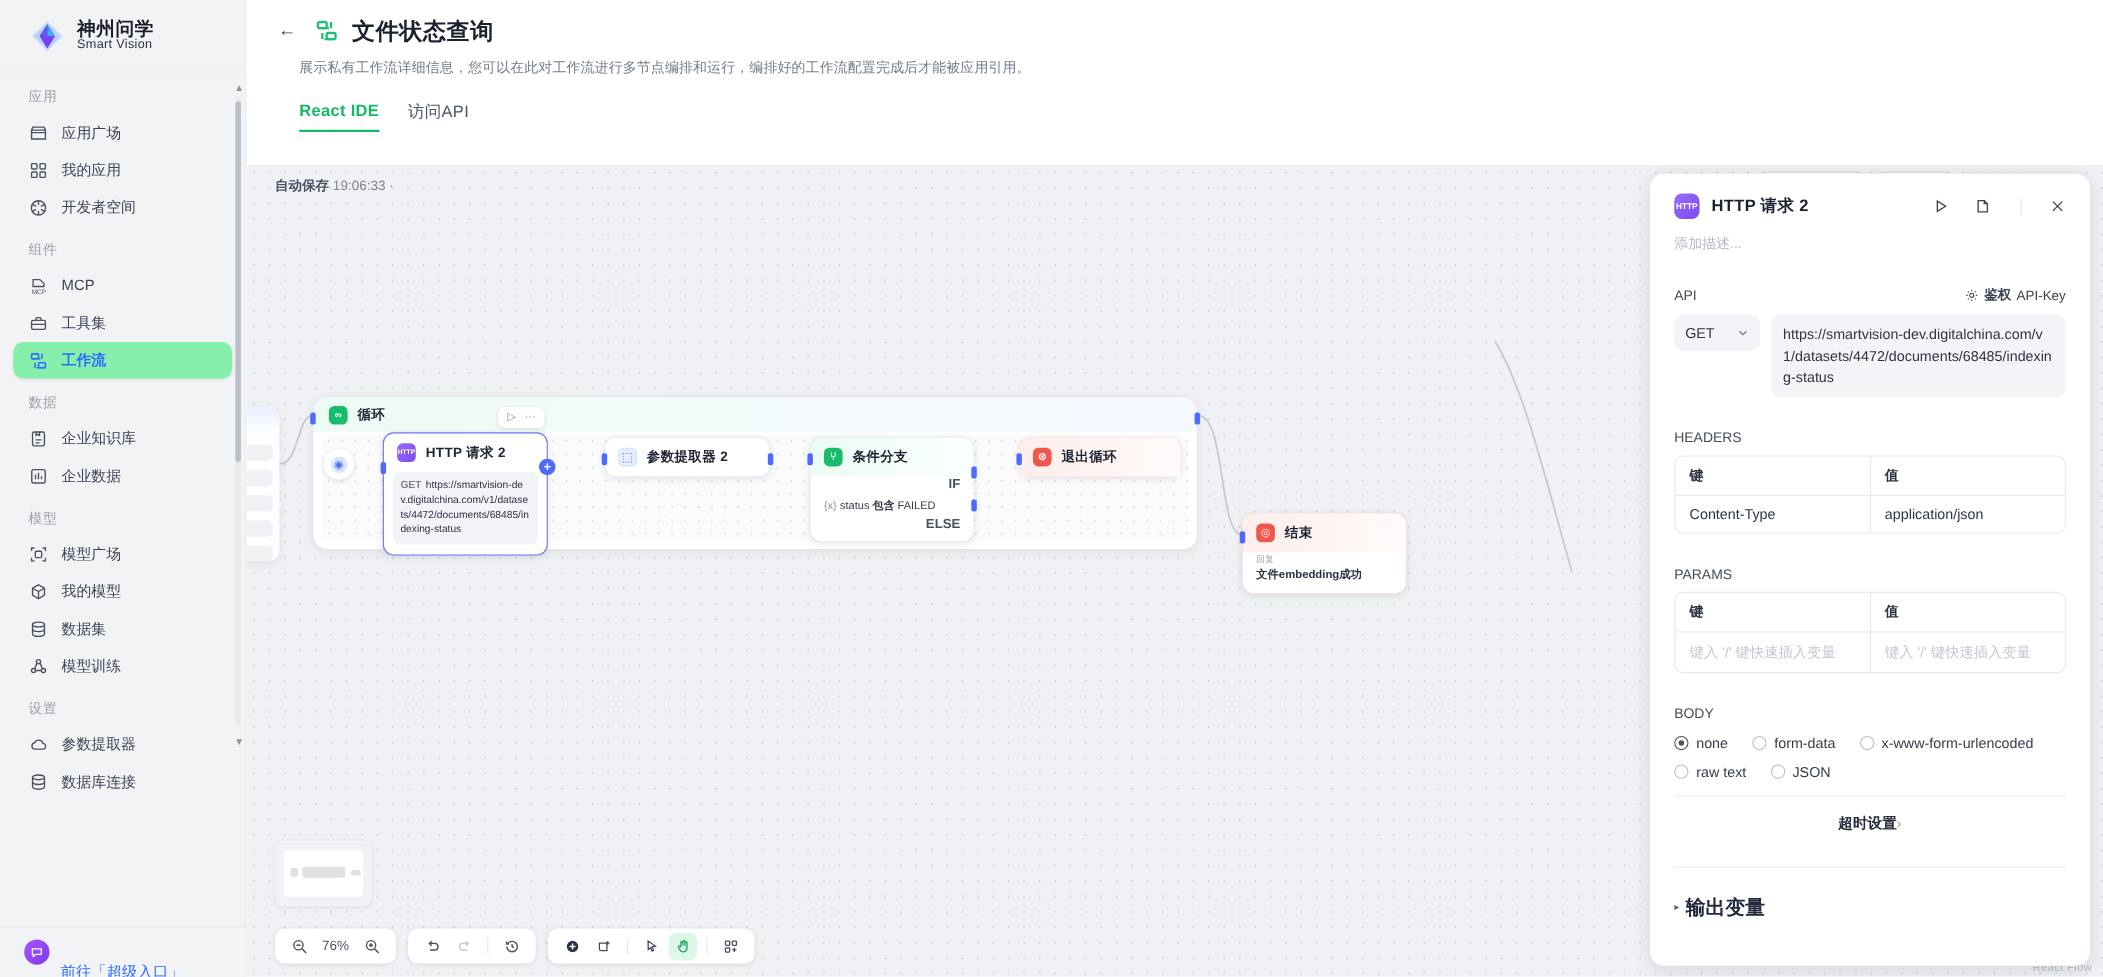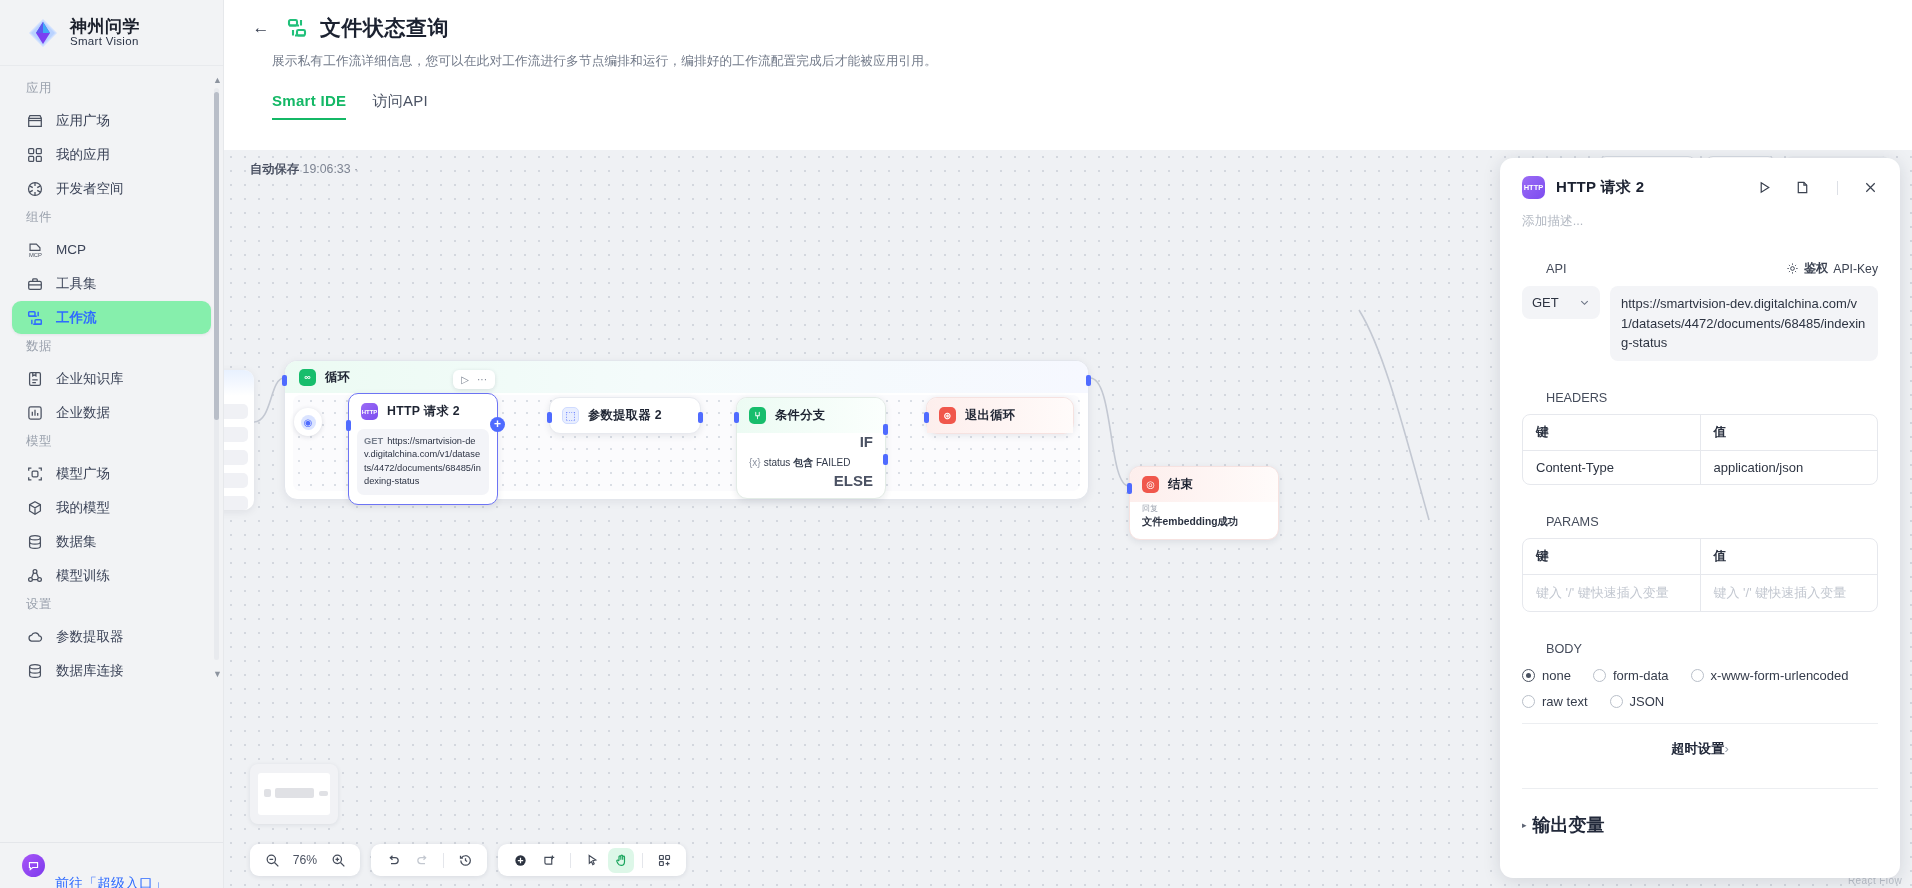--- a/index.html
+++ b/index.html
@@ -23,21 +23,21 @@
   }
   .brand-logo { width: 34px; height: 34px; position: relative; flex: 0 0 34px; }
   .brand-text { line-height: 1.05; }
   .brand-cn { font-size: 17px; font-weight: 700; color: #1a1f2b; letter-spacing: .5px; }
   .brand-en { font-size: 11.5px; font-weight: 400; color: #2b3446; letter-spacing: .3px; }
 
   .nav-scroll {
     flex: 1; overflow: hidden; padding: 14px 0 0 0; position: relative;
   }
   .nav-group-label {
-    font-size: 12.5px; color: #9aa1ad; padding: 0 0 6px 26px; margin-top: 4px;
+    font-size: 12.5px; color: #9aa1ad; padding: 0 0 6px 26px; margin-top: 14px;
     letter-spacing: .5px;
   }
   .nav-group-label:first-child { margin-top: 0; }
   .nav-item {
     display: flex; align-items: center; gap: 12px;
     height: 33px; margin: 1px 12px 1px 12px; padding-left: 14px;
     border-radius: 9px; cursor: pointer; color: #3c4458; font-size: 13.5px;
   }
   .nav-item .ico { width: 18px; height: 18px; flex: 0 0 18px; display:block; }
   .nav-item.active {
@@ -145,21 +145,21 @@
   .http-url .verb { color: #79818f; font-weight: 700; margin-right: 4px; font-size: 9.3px; }
   .node-mini-toolbar {
     position: absolute; right: 2px; top: -24px; height: 19px; background: #fff;
     border-radius: 6px; display: flex; align-items: center; gap: 8px; padding: 0 8px;
     box-shadow: 0 1px 4px rgba(22,31,55,.13); color: #7b8391; font-size: 10px;
   }
 
   .extract-node { left: 325px; top: 247px; width: 152px; border:1px solid #e8eaef;}
   .cond-node { left: 512px; top: 247px; width: 150px; border:1px solid #e3ece6;}
   .cond-head { background: linear-gradient(90deg,#ecfbf3,#fbfffd); border-radius: 10px 10px 0 0; }
-  .cond-row { display:flex; justify-content:flex-end; padding: 0 12px 2px 12px; font-size: 15px; color:#4b5263; font-weight:700;text-align:center;}
+  .cond-row { display:flex; justify-content:flex-end; padding: 0 12px 2px 12px; font-size: 12px; color:#4b5263; font-weight:700;text-align:center;}
   .cond-expr { padding: 4px 12px 2px 12px; font-size: 10px; color:#333b4b; }
   .cond-expr .vx { color:#8c93a1; margin-right:3px;}
   .cond-expr .b { font-weight:700; }
   .exit-node { left: 702px; top: 247px; width: 148px; border:1px solid #f6e2e0; }
   .exit-head { background: linear-gradient(90deg,#fdeeec,#fffbfa); border-radius: 10px 10px 0 0;}
   .end-node { left: 905px; top: 316px; width: 150px; border:1px solid #f6e2e0;}
   .end-head { background: linear-gradient(90deg,#fdeeec,#fffbfa); border-radius: 10px 10px 0 0;}
   .end-body { padding: 1px 12px 10px 12px; }
   .end-label { font-size: 8px; color: #9aa1ad; }
   .end-value { font-size: 10.3px; color: #2a3140; font-weight: 700; margin-top:1px;}
@@ -229,21 +229,21 @@
   .panel-ico {
     width: 23px; height: 23px; border-radius: 7px; flex:0 0 23px;
     background: linear-gradient(135deg,#9b6cf5,#7c4cf0);
     display:flex; align-items:center; justify-content:center; color:#fff;
     font-size: 7.5px; font-weight: 700;
   }
   .panel-title { font-size: 15px; font-weight: 700; color: #1b2130; flex: 1; letter-spacing:.3px;}
   .panel-act { color: #3b424f; cursor: pointer; display:flex; align-items:center; }
   .panel-desc { margin-top: 14px; font-size: 12.7px; color: #b2b8c2; }
 
-  .sec-label { font-size: 12.7px; color: #454c5b; margin-left: 24px; }
+  .sec-label { font-size: 12.7px; color: #454c5b; }
   .sec-row { display:flex; align-items:center; justify-content:space-between; margin-top: 30px; }
   .auth-link { font-size: 12.2px; color:#3c4352; display:flex; align-items:center; gap:5px; cursor:pointer;}
   .auth-link b { font-weight:700; }
 
   .api-row { display: flex; gap: 10px; margin-top: 9px; align-items: stretch; }
   .method-sel {
     width: 78px; background: #f3f4f7; border-radius: 8px; display:flex; align-items:center;
     justify-content: space-between; padding: 0 10px; font-size: 13px; color:#2d3442; height: 33px;
     cursor:pointer;
   }
@@ -473,21 +473,21 @@
         <svg viewBox="0 0 22 22" width="22" height="22" fill="none" stroke="#21c07a" stroke-width="2.1">
           <rect x="3" y="3" width="8" height="5.5" rx="1.4"></rect>
             <rect x="11" y="13" width="8" height="5.5" rx="1.4"></rect>
           <path d="M15 3v5.5M7 13v5.5M3 8.5h10M9 18.5h10"></path>
         </svg>
       </span>
       <span class="page-title">文件状态查询</span>
     </div>
     <div class="page-sub">展示私有工作流详细信息，您可以在此对工作流进行多节点编排和运行，编排好的工作流配置完成后才能被应用引用。</div>
     <div class="tabs">
-      <div class="tab active">Smart IDE</div>
+      <div class="tab active">React IDE</div>
       <div class="tab">访问API</div>
     </div>
   </div>
 
   <div class="canvas-wrap">
     <div class="autosave">
       <b>自动保存</b>
       <span>19:06:33 ·</span>
     </div>
 

